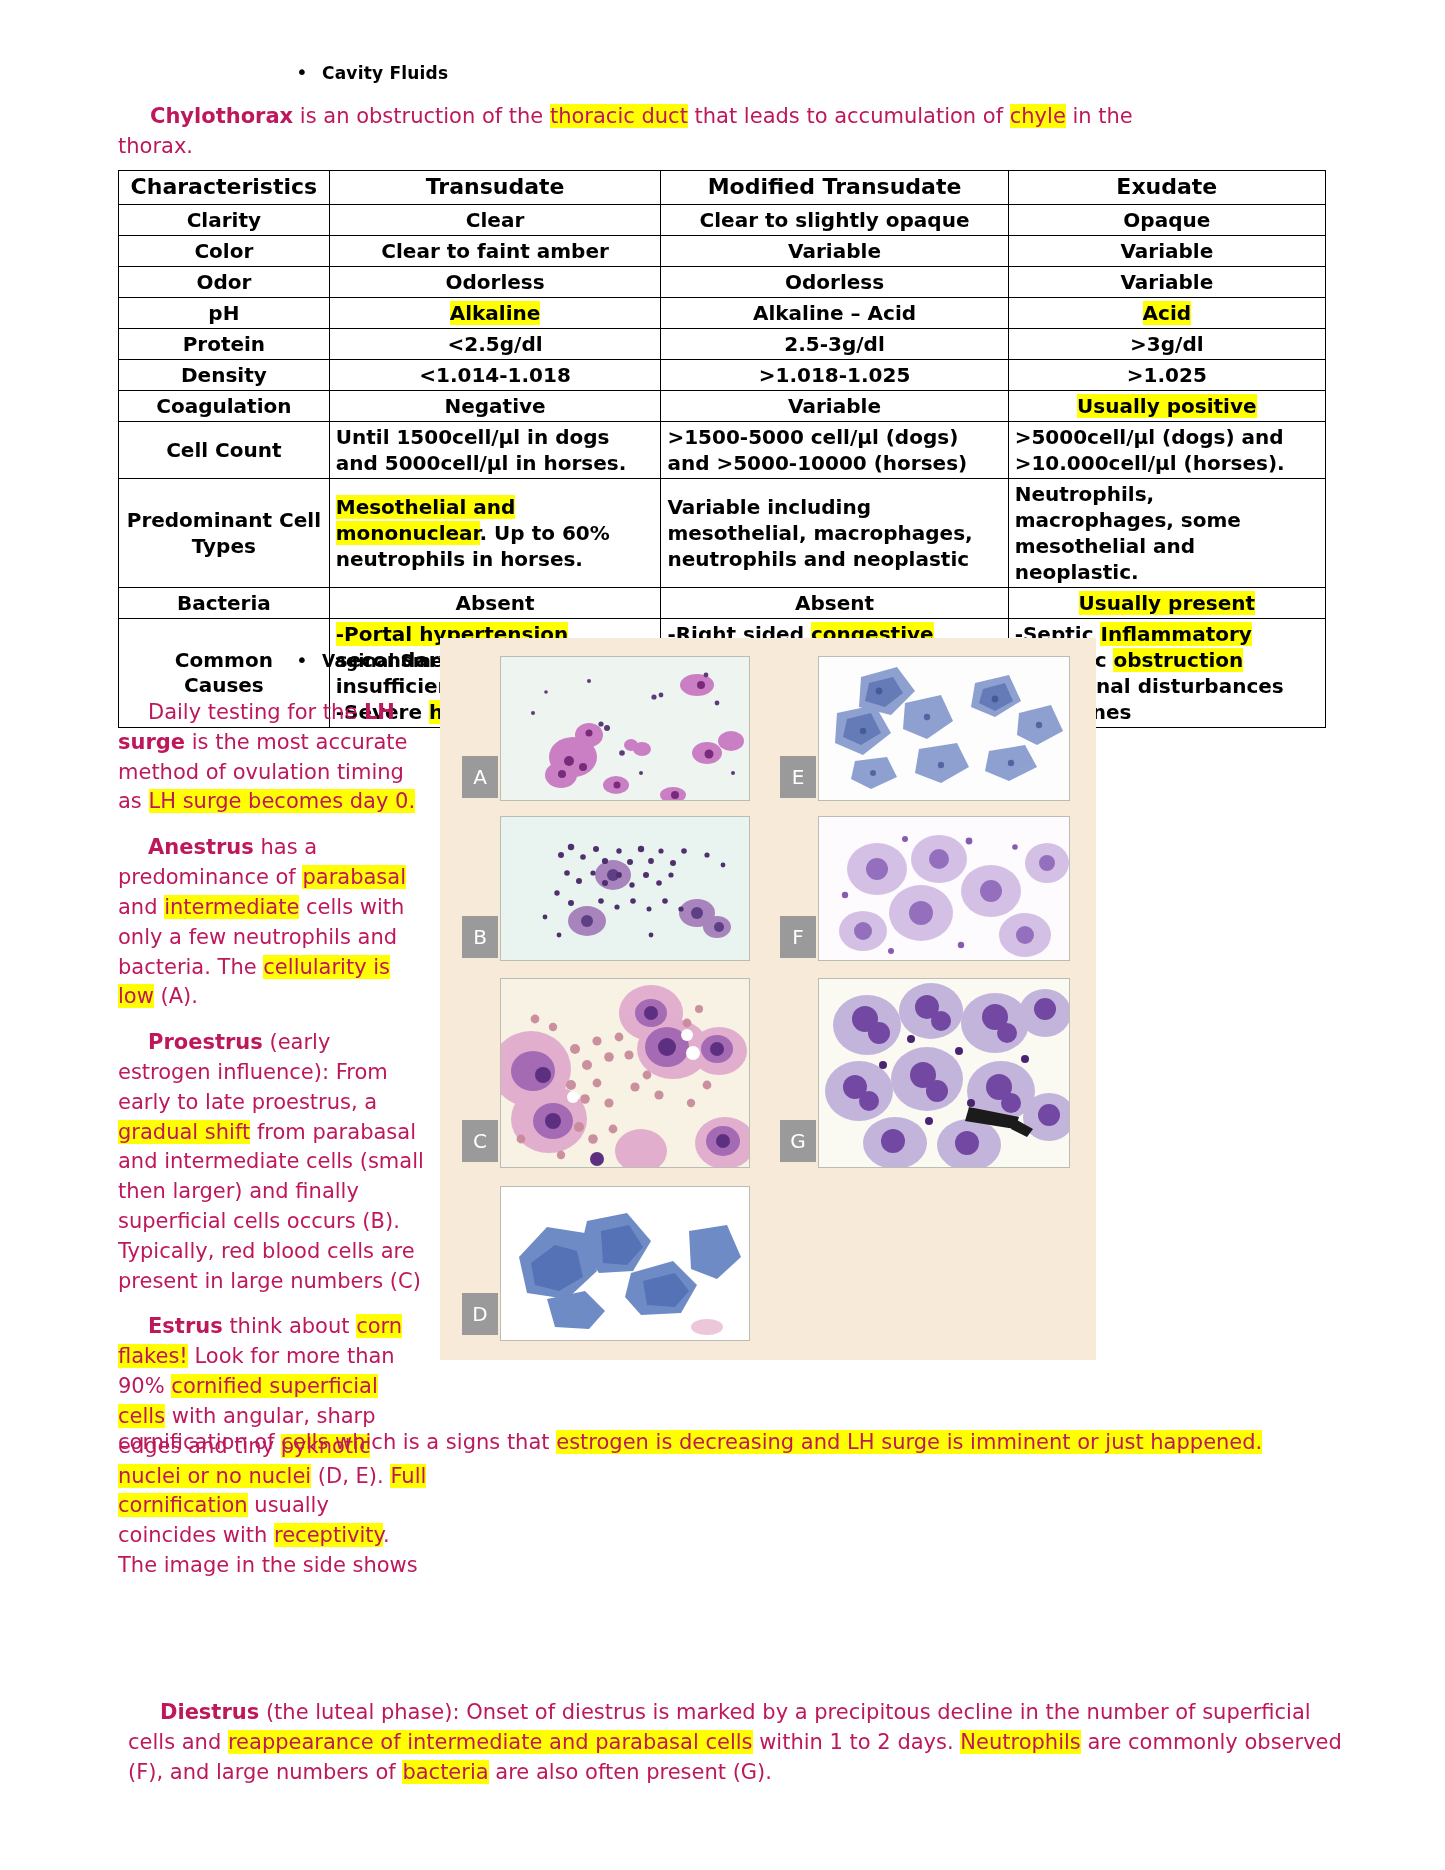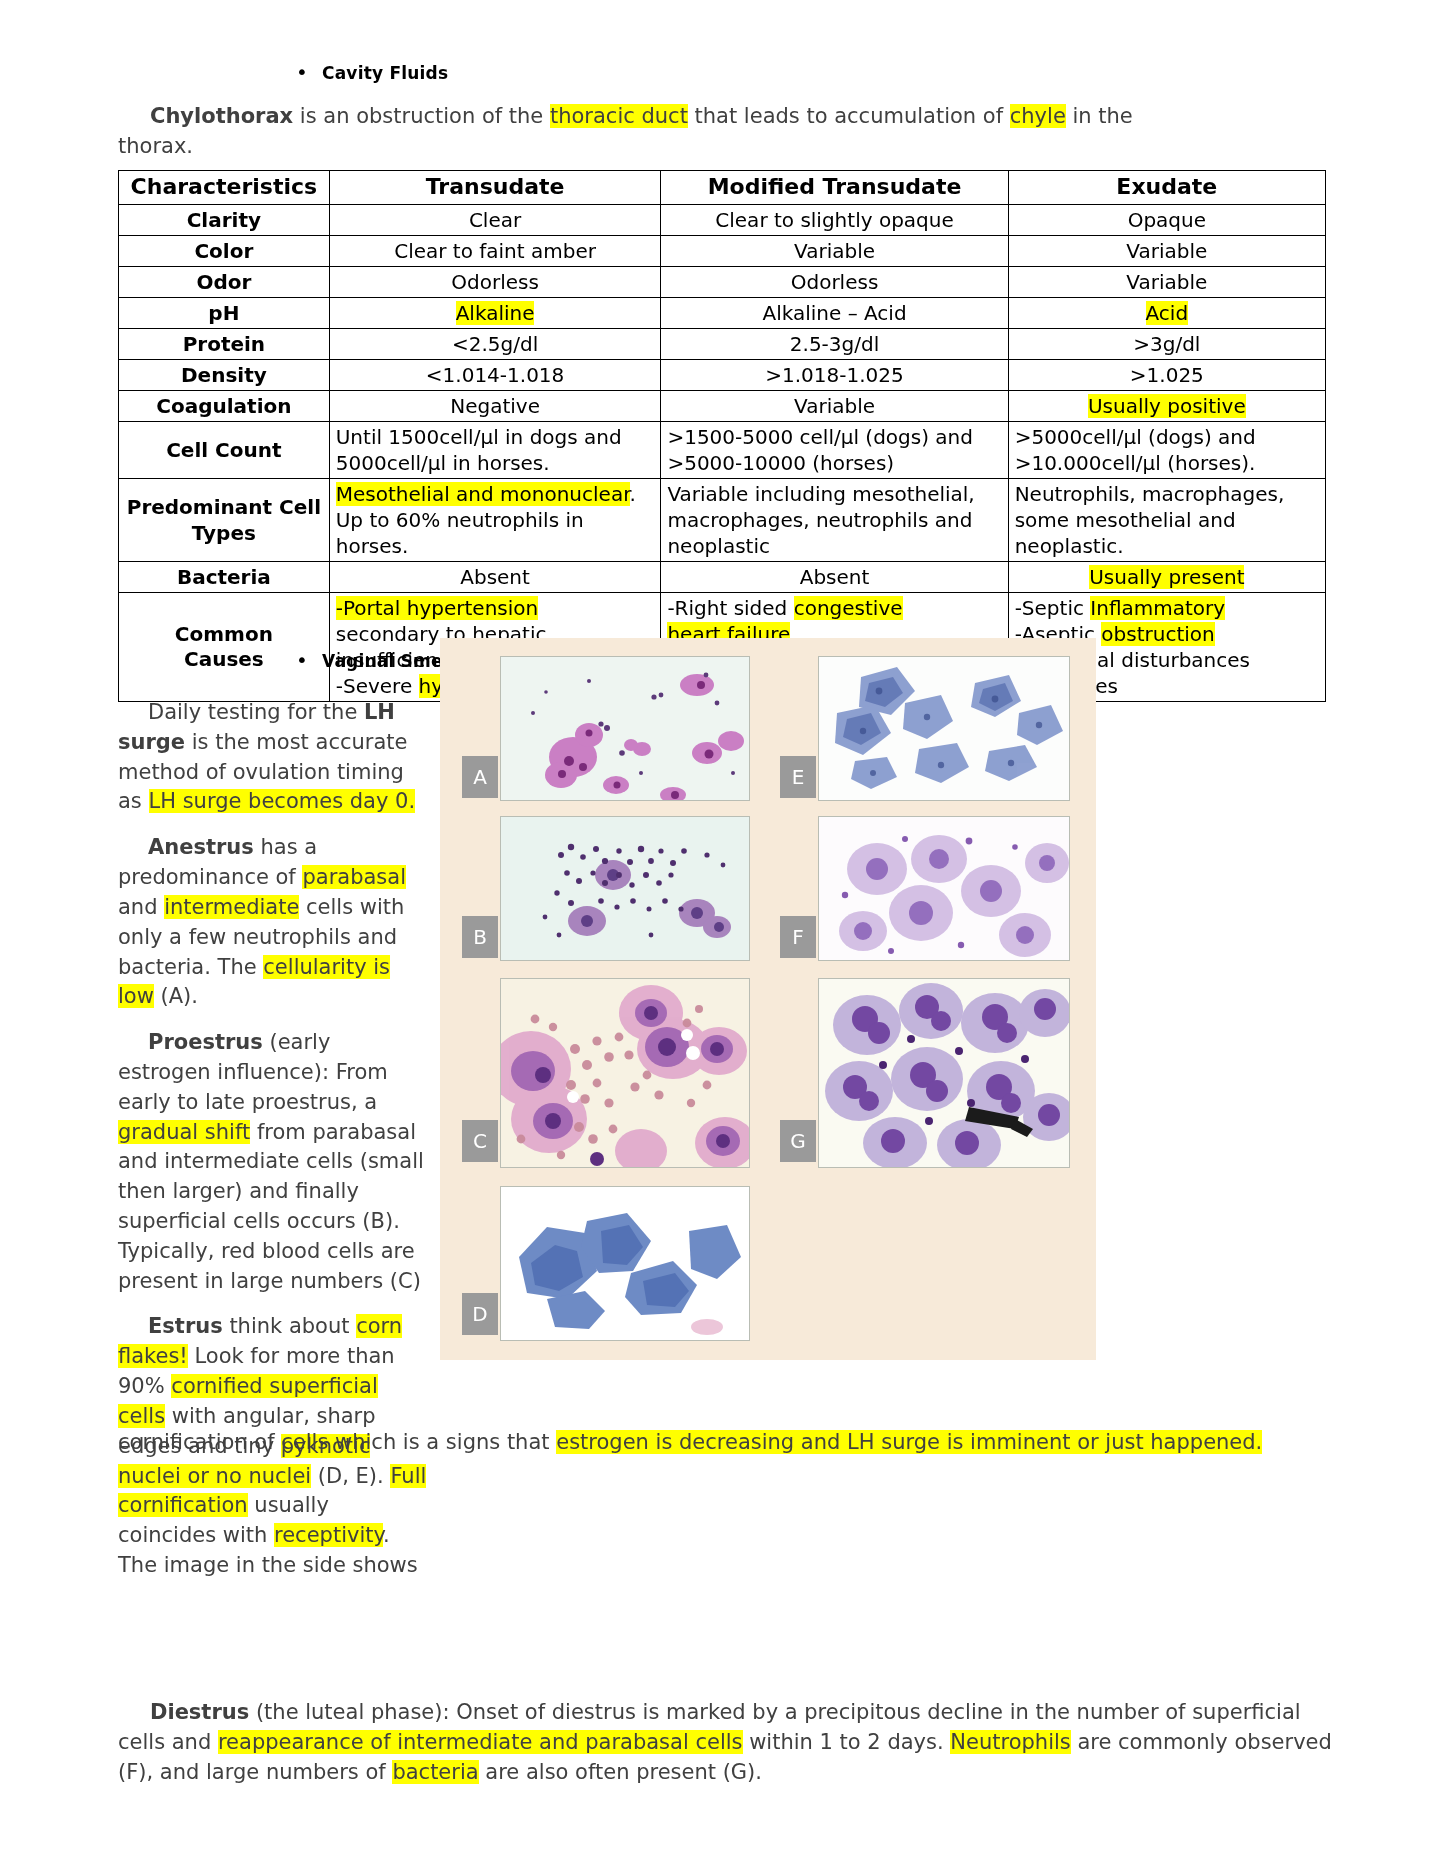--- a/index.html
+++ b/index.html
@@ -37,21 +37,21 @@
   .bullet-label {
     font-weight: bold;
     font-size: 17px;
     letter-spacing: 0.2px;
   }
 
   
   .para {
     font-size: 21px;
     line-height: 1.42;
-    color: #404040;
+    color: #be185d;
   }
   .hl { background: #ffff00; }
   b, .b { font-weight: bold; }
 
   
   #intro-para {
     position: absolute;
     left: 118px;
     top: 102px;
     width: 1190px;
@@ -66,21 +66,21 @@
     width: 1208px;
     border-collapse: collapse;
     table-layout: fixed;
   }
   #fluids-table td, #fluids-table th {
     border: 1.6px solid #000000;
     font-size: 20px;
     padding: 2px 6px;
     vertical-align: middle;
     line-height: 1.30;
-    font-weight: normal;
+    font-weight: bold;
   }
   #fluids-table th {
     font-weight: bold;
     text-align: center;
     font-size: 22px;
   }
   #fluids-table td.rowhead {
     font-weight: bold;
     text-align: center;
   }
@@ -133,21 +133,21 @@
 
   
   #cornification-line {
     position: absolute;
     left: 118px;
     top: 1368px;
     width: 1210px;
   }
   #diestrus-para {
     position: absolute;
-    left: 118px;
+    left: 128px;
     top: 1700px;
     width: 1215px;
   }
   #diestrus-para .indent { padding-left: 32px; }
 </style>
 </head>
 <body>
 
 <div class="page">
 

